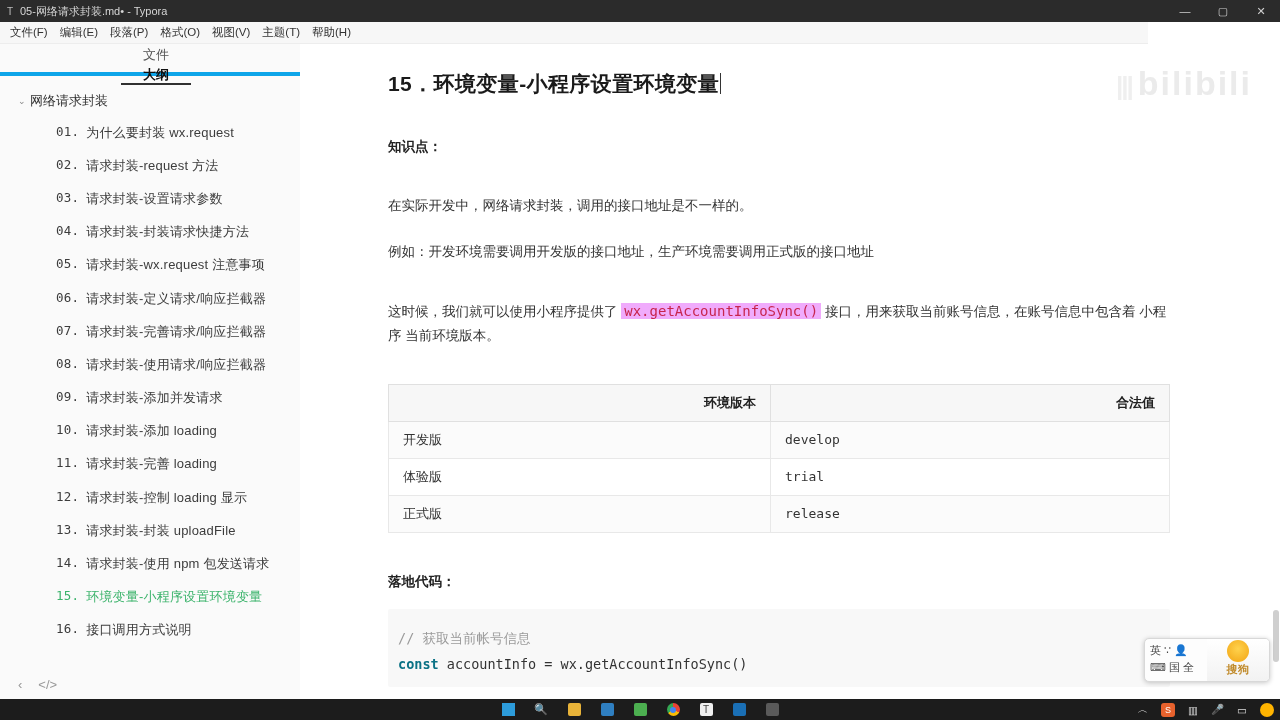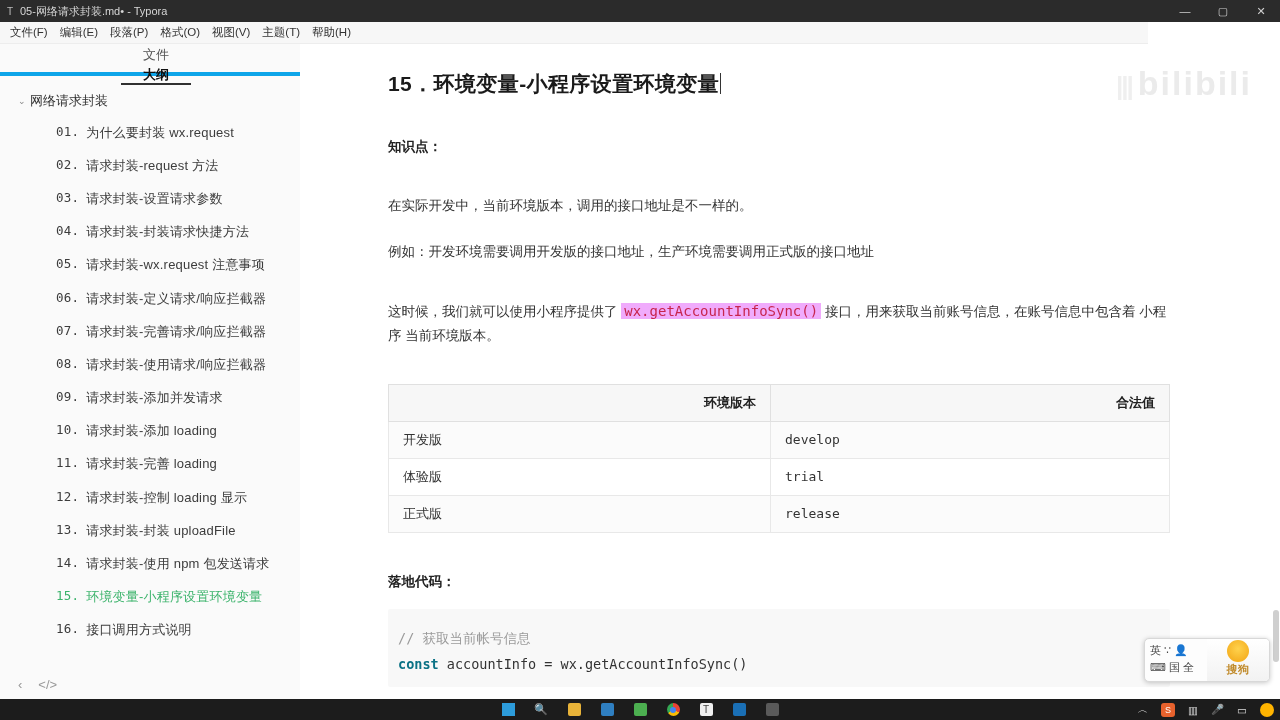--- a/index.html
+++ b/index.html
@@ -508,21 +508,21 @@
       <span class="bars">|||</span><span>bilibili</span>
     </div>
 
     <div class="doc">
       <h1 class="doc-title">
         <span>15．环境变量-小程序设置环境变量</span><span class="caret-bar"></span>
       </h1>
 
       <div class="bold-line">知识点：</div>
 
-      <p class="para">在实际开发中，当前环境版本，调用的接口地址是不一样的。</p>
+      <p class="para">在实际开发中，网络请求封装，调用的接口地址是不一样的。</p>
       <p class="para spaced">例如：开发环境需要调用开发版的接口地址，生产环境需要调用正式版的接口地址</p>
 
       <p class="para spaced">
         <span>这时候，我们就可以使用小程序提供了 </span><span class="inline-code">wx.getAccountInfoSync()</span><span> 接口，用来获取当前账号信息，在账号信息中包含着 小程序 当前环境版本。</span>
       </p>
 
       <table class="tbl">
         <thead>
           <tr>
             <th style="width:382px">环境版本</th>

